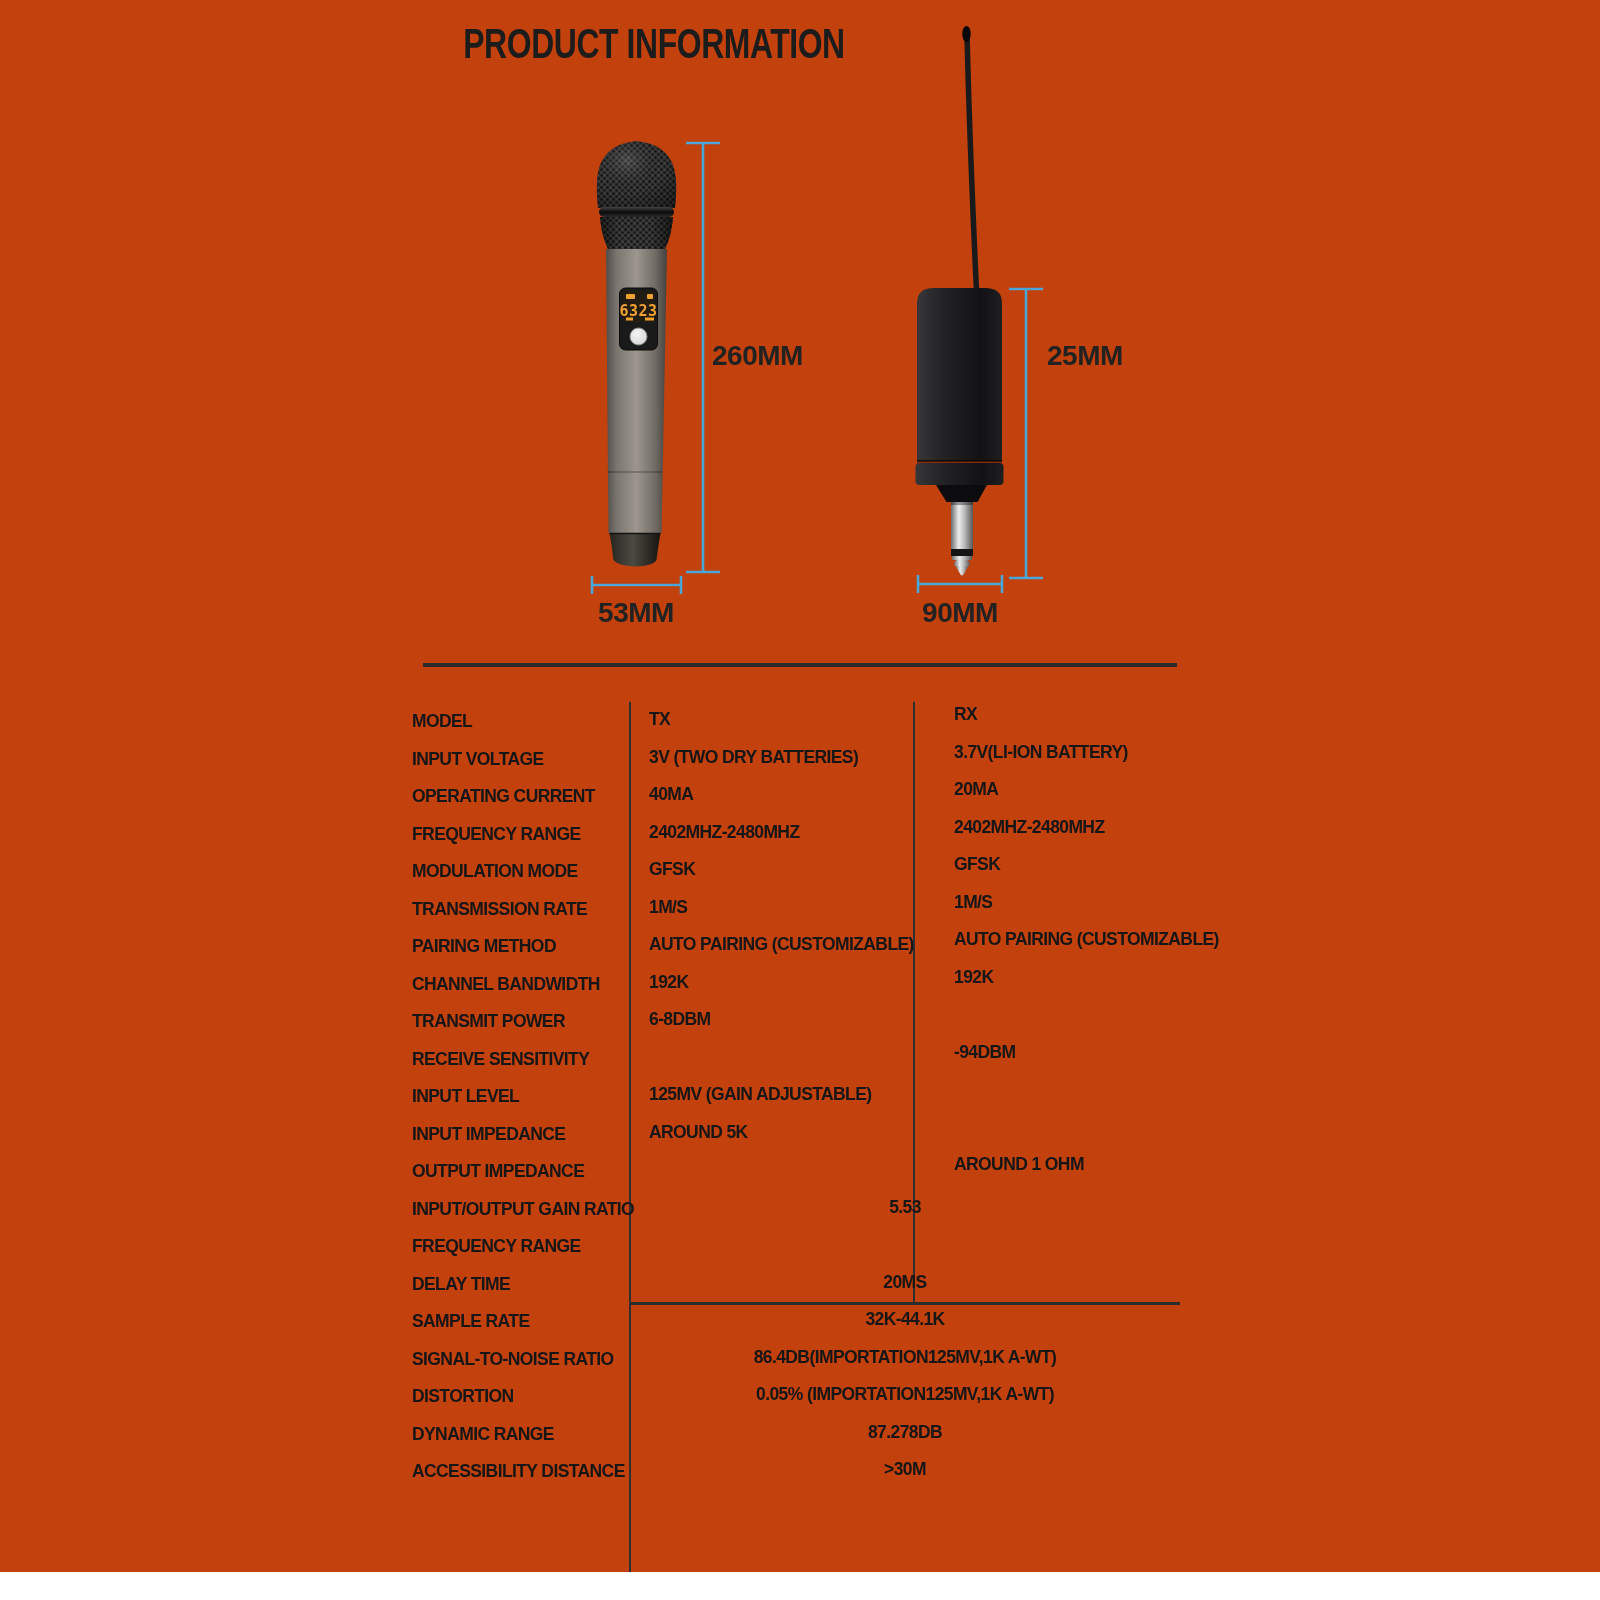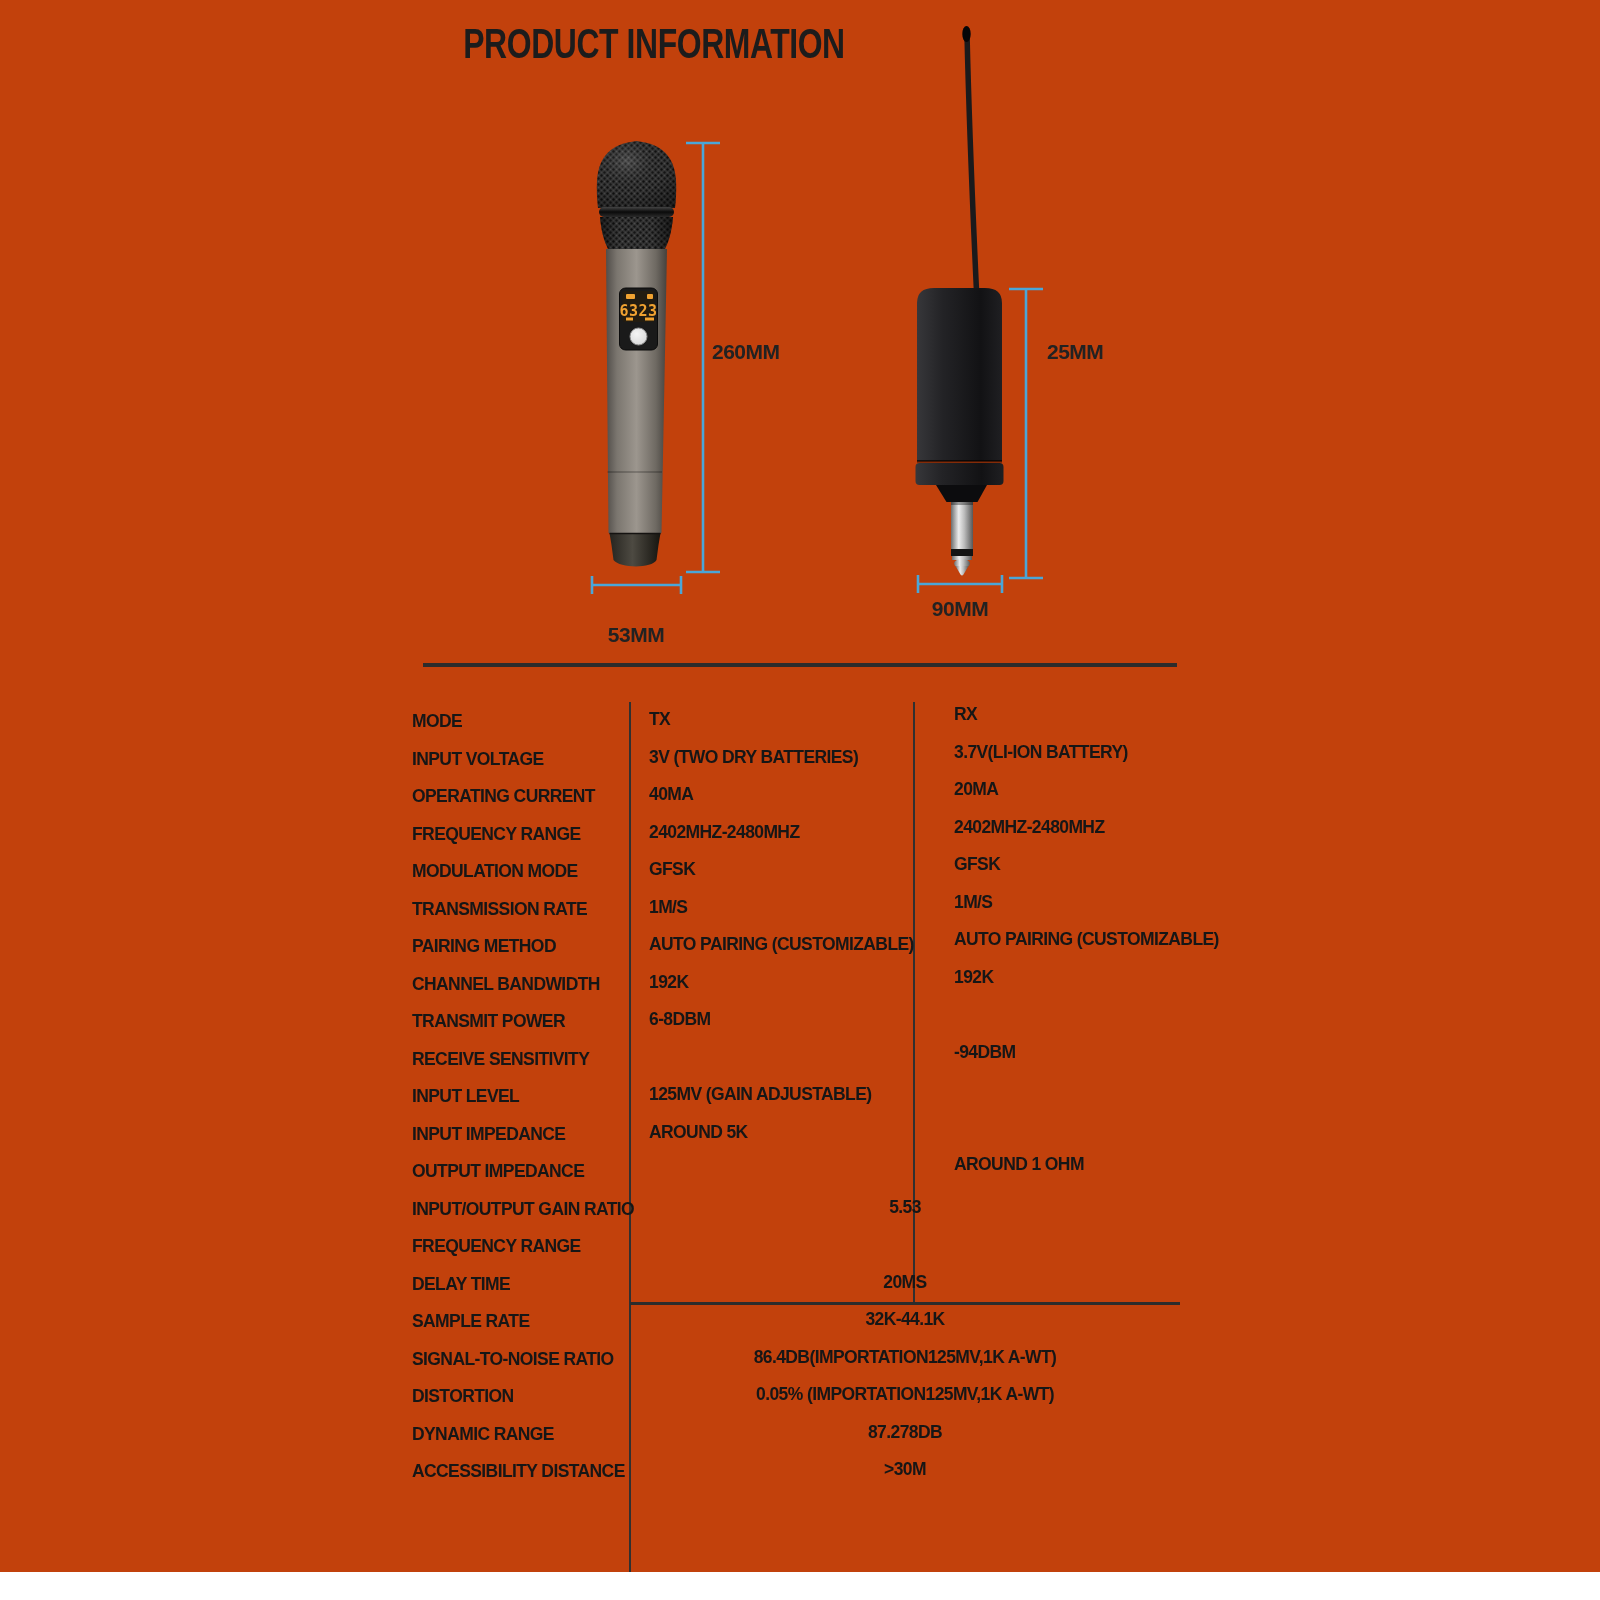--- a/index.html
+++ b/index.html
@@ -16,21 +16,21 @@
   }
   #illustration { position:absolute; left:0; top:0; }
   .dim { stroke:var(--dim-blue,#4aa6d8); stroke-width:2.6; fill:none; }
   .lcd { fill:var(--lcd-orange,#f0a231); }
   .lcd-text {
     fill:var(--lcd-orange,#f0a231);
     font-family:"DejaVu Sans Mono", monospace;
     font-weight:bold; font-size:15px; letter-spacing:0.5px;
   }
   .dim-label {
-    position:absolute; font-size:21px; font-weight:bold;
+    position:absolute; font-size:28px; font-weight:bold;
     letter-spacing:-0.5px; color:#222; white-space:nowrap;
   }
   .dim-label.centered { width:120px; text-align:center; }
   
   .spec-table { position:absolute; left:412px; top:703px; width:768px; }
   .spec-row { display:flex; align-items:center; height:37.5px; }
   .cell {
     font-size:17.5px; font-weight:bold; letter-spacing:-0.6px;
     white-space:nowrap; color:#161616;
   }
@@ -161,33 +161,33 @@
 
     <g>
       <path class="dim" d="M 703 143 V 572 M 686 143 H 720 M 686 572 H 720"></path>
       <path class="dim" d="M 592 585 H 681 M 592 576 V 594 M 681 576 V 594"></path>
       <path class="dim" d="M 1026 289 V 578 M 1009 289 H 1043 M 1009 578 H 1043"></path>
       <path class="dim" d="M 918 584 H 1002 M 918 575 V 593 M 1002 575 V 593"></path>
     </g>
   </svg>
 
   <div class="dim-label" style="left:712px; top:340px;">260MM</div>
-  <div class="dim-label centered" style="left:576px; top:623px;">53MM</div>
+  <div class="dim-label centered" style="left:576px; top:597px;">53MM</div>
   <div class="dim-label" style="left:1047px; top:340px;">25MM</div>
   <div class="dim-label centered" style="left:900px; top:597px;">90MM</div>
 
   <div class="tline" id="rule-top"></div>
   <div class="tline" id="vline-tx"></div>
   <div class="tline" id="vline-rx"></div>
   <div class="tline" id="rule-mid"></div>
   <div class="tline" id="rule-bottom"></div>
 
   <div class="spec-table">
       <div class="spec-row">
-        <div class="cell label">MODE</div>
+        <div class="cell label">MODEL</div>
         <div class="cell tx">TX</div>
         <div class="cell rx">RX</div>
       </div>
       <div class="spec-row">
         <div class="cell label">INPUT VOLTAGE</div>
         <div class="cell tx">3V (TWO DRY BATTERIES)</div>
         <div class="cell rx">3.7V(LI-ION BATTERY)</div>
       </div>
       <div class="spec-row">
         <div class="cell label">OPERATING CURRENT</div>

